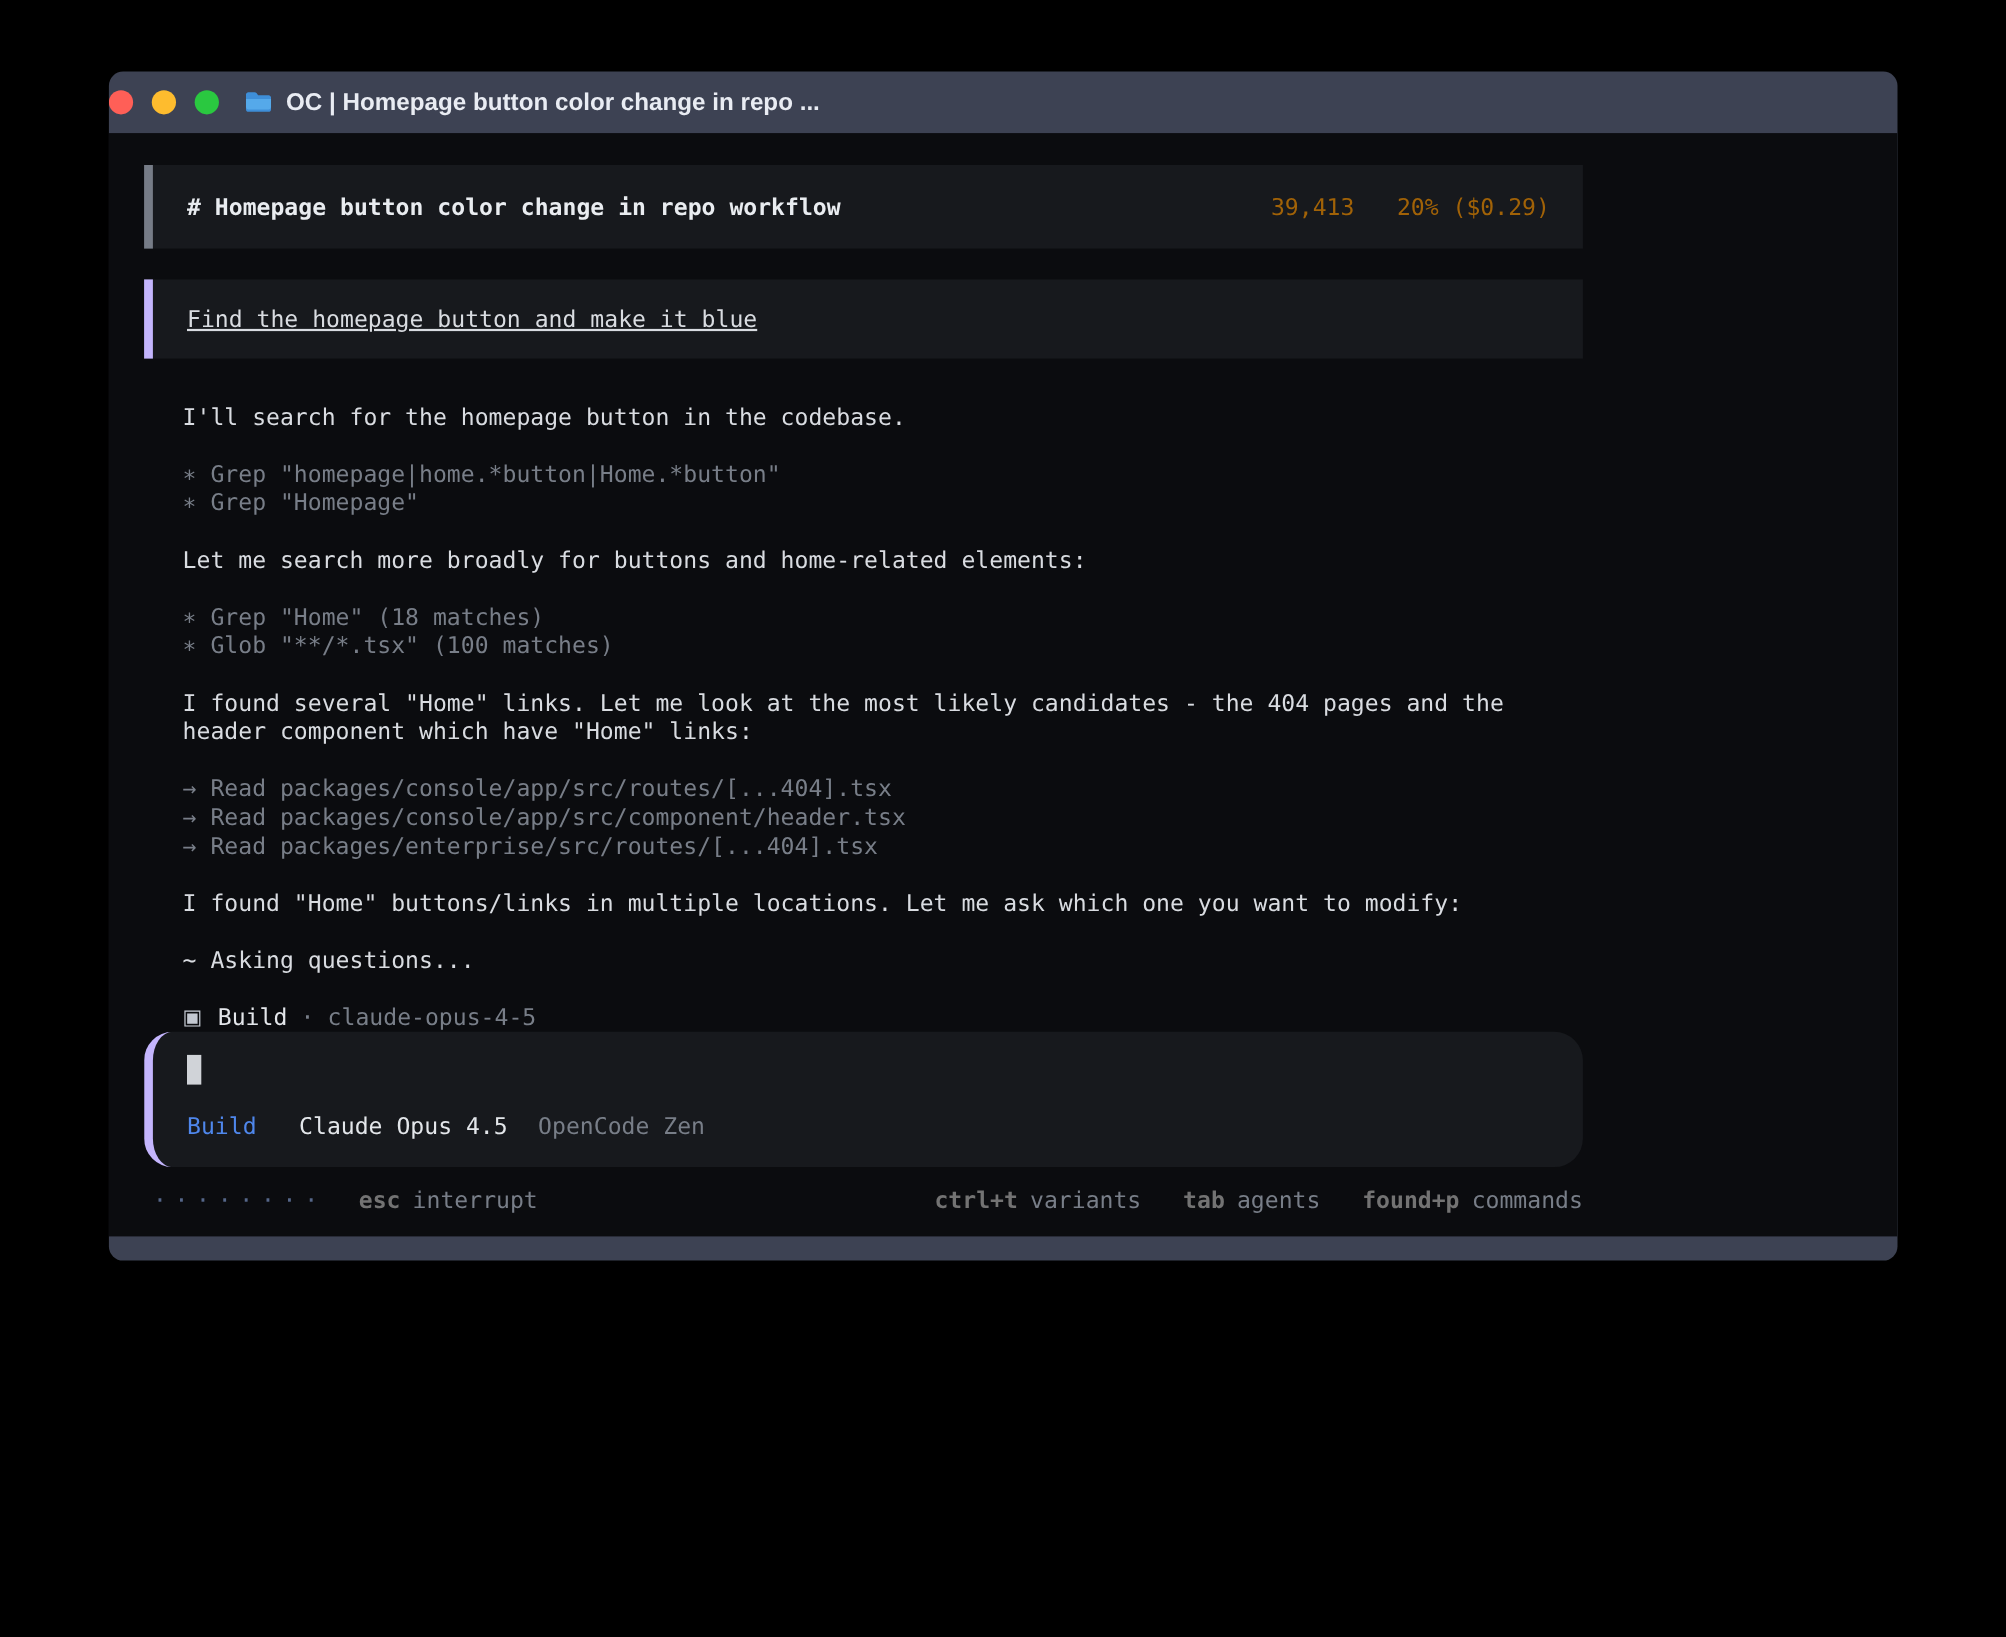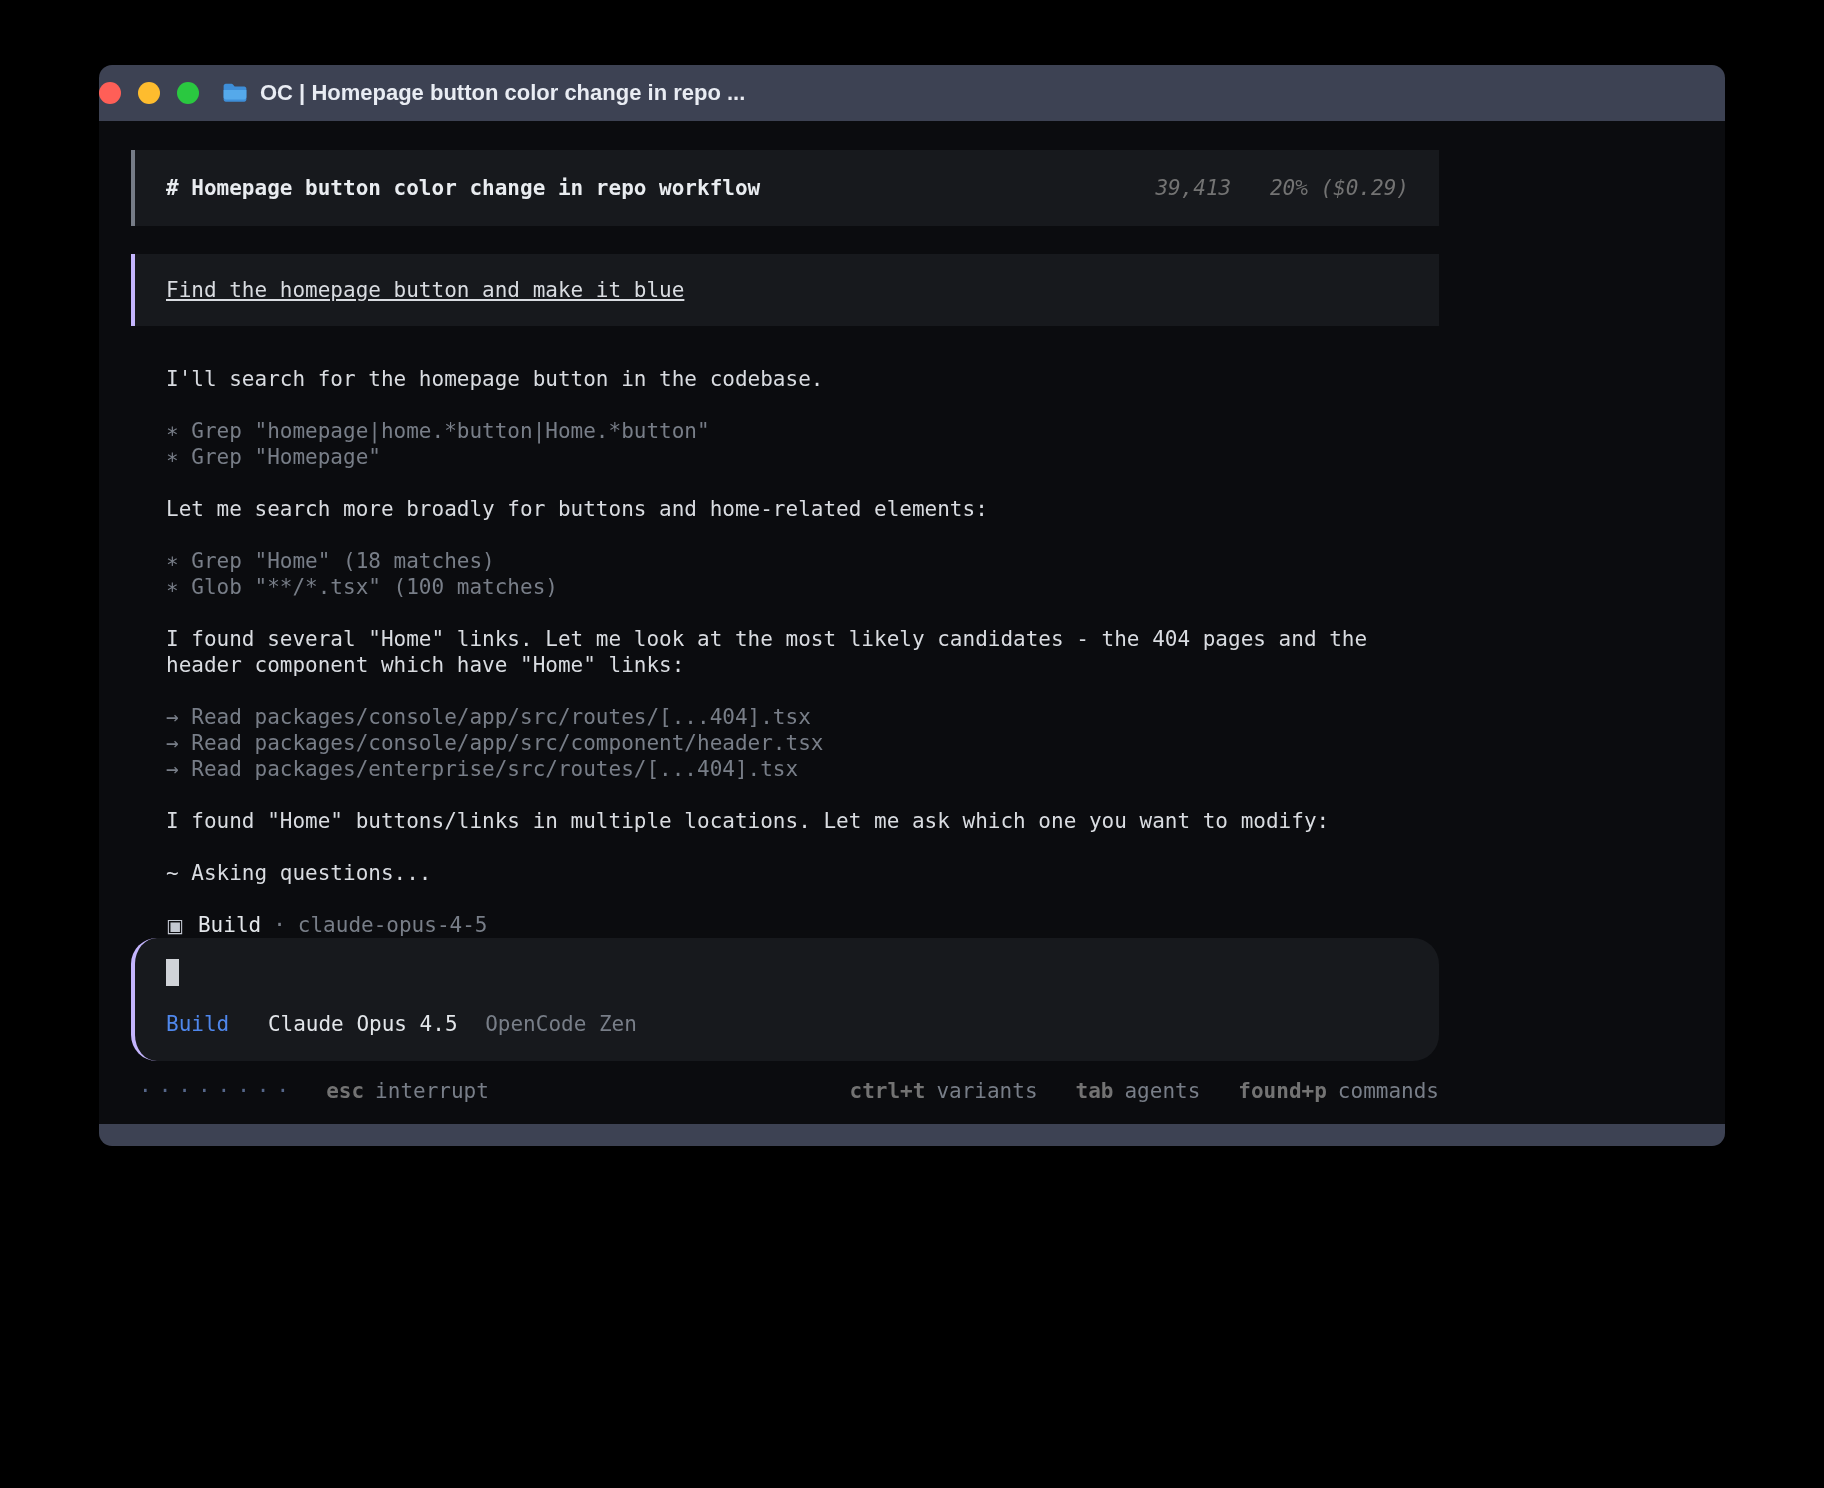--- a/index.html
+++ b/index.html
@@ -48,31 +48,31 @@
     padding: 29px 286px 22px 32px;
     display: flex;
     flex-direction: column;
     overflow: hidden;
     font-size: 21px;
     line-height: 26px;
     color: #d9dce1;
   }
   .panel {
     background: #17191d;
-    border-left: 4px solid #c4b5fd;
+    border-left: 8px solid #c4b5fd;
     padding: 25px 30px 25px 31px;
   }
   .header-panel {
     border-left-color: #767c87;
     display: flex;
     align-items: baseline;
     margin-bottom: 28px;
   }
   .session-title { font-weight: bold; color: #e9ecf0; white-space: nowrap; }
-  .session-meta { margin-left: auto; color: #737373; white-space: nowrap; font-style: italic; }
+  .session-meta { margin-left: auto; color: #a16207; white-space: nowrap; }
   .session-meta .tok { margin-right: 26px; }
   .user-panel { margin-bottom: 40px; padding-top: 23px; padding-bottom: 23px; text-decoration: underline; }
   .line { padding-left: 35px; }
   .mb { margin-bottom: 26px; }
   .muted { color: #787e88; }
   .status-line { display: flex; align-items: center; }
   .status-icon {
     font-family: "DejaVu Sans", sans-serif;
     color: #c3c8d1;
     font-size: 19px;

